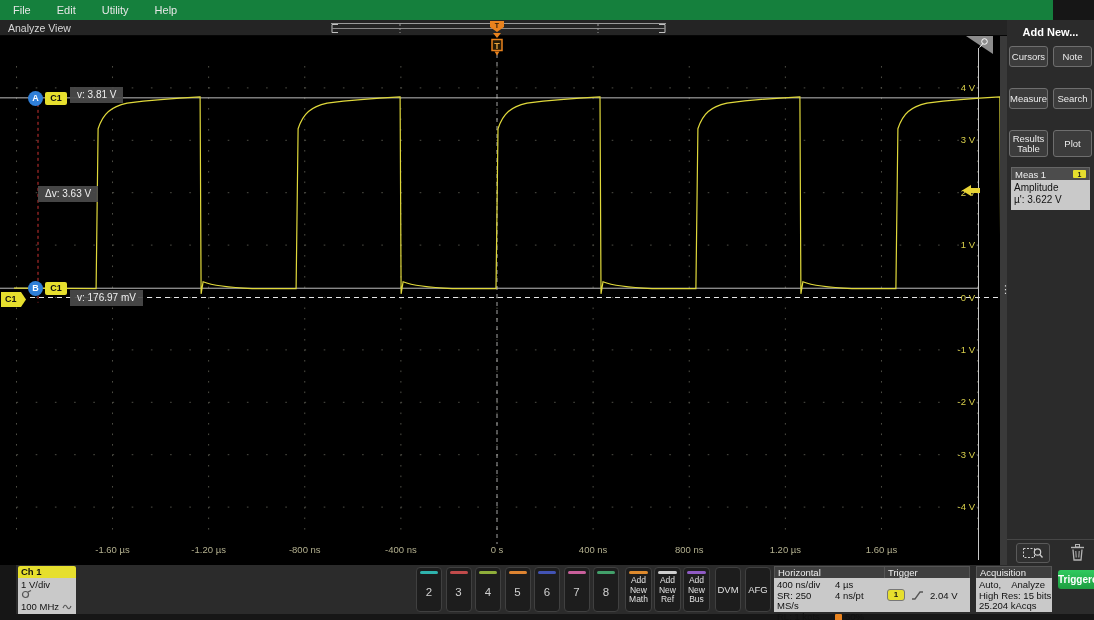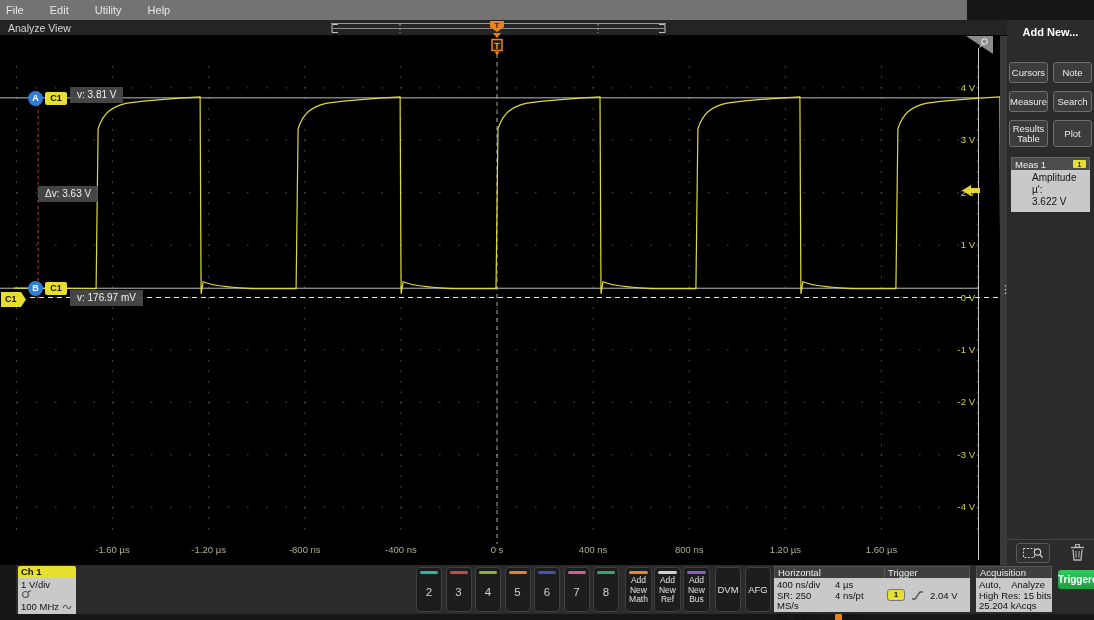--- a/index.html
+++ b/index.html
@@ -1,20 +1,20 @@
 <!DOCTYPE html>
 <html><head>
 <meta charset="utf-8">
 <style>
   html,body{margin:0;padding:0;background:#101010;}
   #app{position:relative;width:1094px;height:620px;background:#161616;overflow:hidden;
        font-family:"Liberation Sans",sans-serif;}
   
-  .menubar{position:absolute;left:0;top:0;width:967px;height:20px;background:#737373;
-           display:flex;align-items:center;gap:26px;padding-left:6px;box-sizing:border-box;}
+  .menubar{position:absolute;left:0;top:0;width:1053px;height:20px;background:#15803d;
+           display:flex;align-items:center;gap:26px;padding-left:13px;box-sizing:border-box;}
   .menubar span{font-size:11px;color:#e6e6e6;cursor:default;}
   
   .titlebar{position:absolute;left:0;top:20px;width:1007px;height:16px;background:#242424;
             border-bottom:1px solid #060606;box-sizing:border-box;}
   .titlebar .vt{position:absolute;left:8px;top:2px;font-size:10.5px;color:#d6d6d6;}
   .ribbon{position:absolute;left:325px;top:0px;}
   
   .plotwrap{position:absolute;left:0;top:36px;width:1000px;height:529px;background:#000;}
   #plot text,.trigmarker text{font-family:"Liberation Sans",sans-serif;}
   .cursorbox{position:absolute;height:16px;background:rgba(74,74,74,0.93);color:#f0f0f0;
@@ -25,32 +25,32 @@
         font-size:9px;font-weight:bold;text-align:center;line-height:13px;}
   .chmarker{position:absolute;left:1px;top:256px;width:25px;height:15px;background:#e6df2e;
             clip-path:polygon(0 0,80% 0,100% 50%,80% 100%,0 100%);color:#111;font-size:9px;
             font-weight:bold;line-height:15px;padding-left:4px;box-sizing:border-box;}
   .vstrip{position:absolute;left:1000px;top:36px;width:7px;height:529px;background:#3a3a3a;}
   .grip{position:absolute;top:247px;left:0;width:7px;text-align:center;color:#d8d8d8;font-size:11px;}
   .trigmarker{position:absolute;left:489px;top:21px;width:16px;height:36px;z-index:6;}
   
   .rightpanel{position:absolute;left:1007px;top:20px;width:87px;height:545px;background:#2b2b2b;}
   .rp-header{margin-top:6px;text-align:center;font-size:11px;font-weight:bold;color:#fff;}
-  .rp-grid{display:grid;grid-template-columns:39px 39px;gap:8px 5px;justify-content:center;margin-top:24px;}
+  .rp-grid{display:grid;grid-template-columns:39px 39px;gap:21px 5px;justify-content:center;margin-top:8px;}
   .rp-btn{height:21px;background:#3c3c3c;border:1px solid #6e6e6e;border-radius:3px;color:#ececec;
           font-size:9.5px;display:flex;align-items:center;justify-content:center;text-align:center;
           line-height:10px;padding:1px;box-sizing:border-box;cursor:default;}
   .rp-grid .rp-btn:nth-child(5),.rp-grid .rp-btn:nth-child(6){height:27px;}
   .meas-card{margin:10px 4px 0;}
   .meas-head{height:13px;background:#4c4c4c;display:flex;align-items:center;padding:0 3px;
              border:1px solid #666;border-bottom:none;box-sizing:border-box;}
   .meas-head .t{color:#eee;font-size:9.5px;flex:1;}
   .meas-badge{width:13px;height:8px;background:#e6df2e;border-radius:1px;color:#1a1a1a;font-size:7px;
               font-weight:bold;display:flex;align-items:center;justify-content:center;}
-  .meas-body{background:#c9c9c9;padding:2px 21px 4px;font-size:10px;color:#111;line-height:12px;}
+  .meas-body{background:#c9c9c9;padding:2px 3px 4px;font-size:10px;color:#111;line-height:12px;}
   .rp-tools{position:absolute;bottom:3px;left:0;width:87px;height:23px;border-top:1px solid #464646;
             display:flex;align-items:center;justify-content:space-between;padding:3px 9px 0;box-sizing:border-box;}
   .zoombtn{width:32px;height:18px;background:#303030;border:1px solid #5a5a5a;border-radius:3px;
            display:flex;align-items:center;justify-content:center;}
   
   .bottombar{position:absolute;left:16px;top:565px;width:1094px;height:49px;background:#2b2b2b;}
   .ch1card{position:absolute;left:2px;top:1px;width:58px;}
   .ch1head{height:12px;background:#e6df2e;color:#111;font-size:9.5px;font-weight:bold;
            padding:0 3px;border-radius:2px 2px 0 0;line-height:12px;}
   .ch1body{background:#c9c9c9;padding:1px 3px 2px;font-size:9.5px;color:#111;line-height:11px;}

